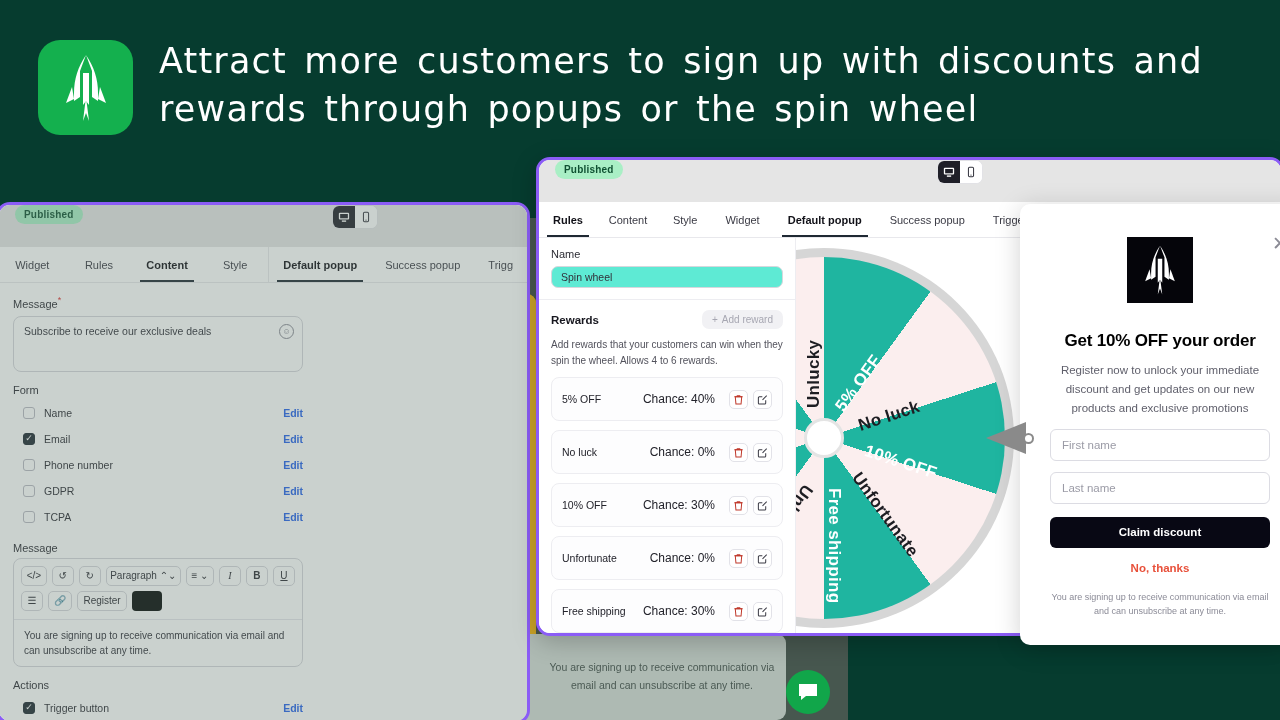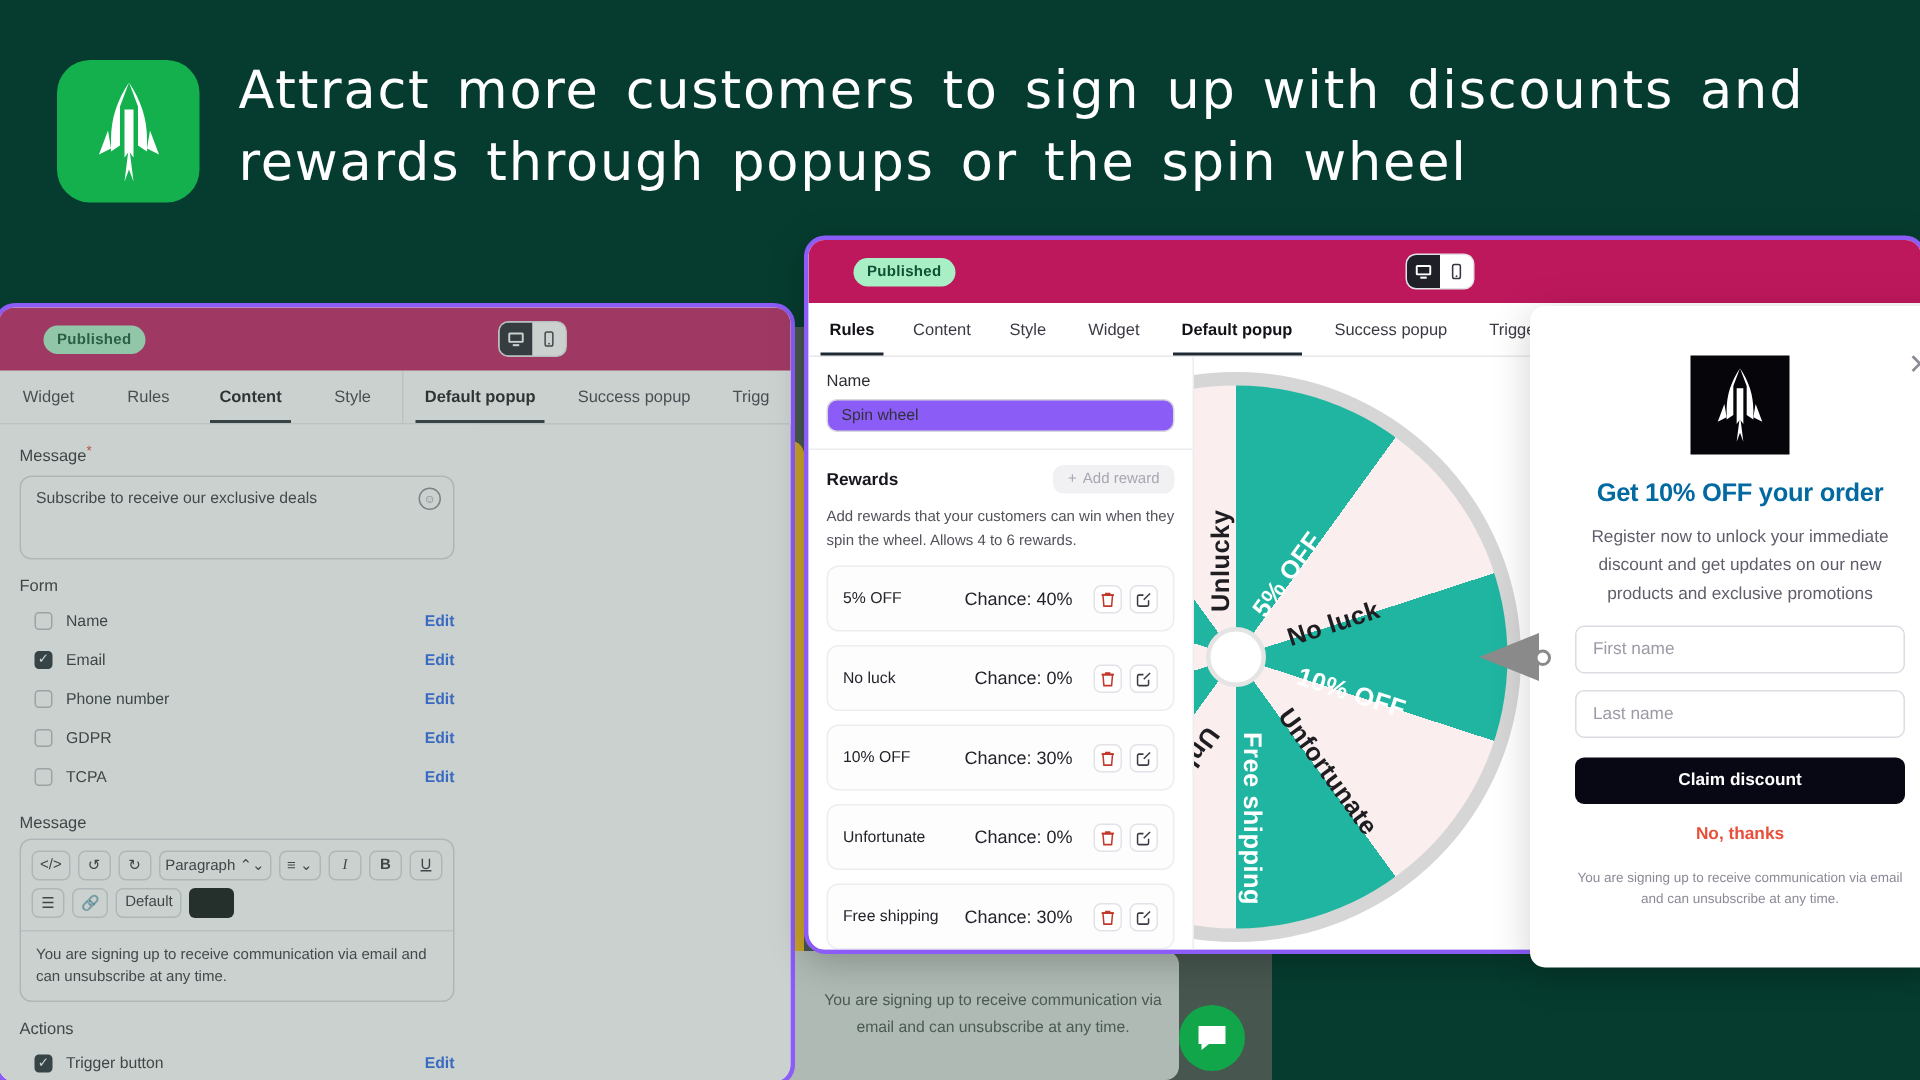--- a/index.html
+++ b/index.html
@@ -33,22 +33,22 @@
   
   .window {
     position: absolute;
     background: #ffffff;
     border: 3px solid #8b5cf6;
     border-radius: 14px;
     overflow: hidden;
   }
 
   .win-topbar {
-    height: 42px; background: #be185d;
-    display: flex; align-items: center; padding: 0 30px;
+    height: 42px; background: #e5e5e5;
+    display: flex; align-items: flex-start; padding: 0 16px;
     position: relative;
   }
   .badge-published {
     background: #a9efc5; color: #0f5132;
     font-size: 10px; font-weight: 700;
     padding: 4px 9px; border-radius: 10px;
     letter-spacing: .2px;
   }
   .device-toggle {
     position: absolute; display: flex;
@@ -145,21 +145,21 @@
     box-shadow: 0 6px 24px rgba(0,0,0,.22);
   }
   #win-mid .body { position: absolute; left: 0; top: 78px; right: 0; bottom: 0; display: flex; }
   #mid-left-pane {
     width: 257px; flex: 0 0 auto; background: #fff;
     border-right: 1px solid #ededf1; padding: 10px 12px; overflow: hidden;
   }
   .name-input {
     border: 1px solid #d7d7dd; border-radius: 7px; height: 22px;
     display: flex; align-items: center; padding: 0 9px;
-    font-size: 10.5px; color: #31313a; background: #8b5cf6;
+    font-size: 10.5px; color: #31313a; background: #5eead4;
   }
   .divider-h { height: 1px; background: #ededf1; margin: 11px -12px 10px; }
   .rewards-head { display: flex; align-items: center; justify-content: space-between; }
   .rewards-title { font-size: 11.5px; font-weight: 700; color: #17171f; }
   .add-reward-btn {
     background: #f1f1f4; color: #a7a7b2; font-size: 10px;
     border-radius: 7px; padding: 4px 10px; display: flex; align-items: center; gap: 4px;
   }
   .rewards-help { font-size: 10px; color: #52525c; line-height: 1.55; margin-top: 8px; }
   .reward-card {
@@ -223,21 +223,21 @@
   .pp-close {
     position: absolute; right: 12px; top: 30px;
     font-size: 19px; color: #8b8b95; line-height: 1;
   }
   .pp-logo {
     width: 66px; height: 66px; background: #05050a; margin: 11px auto 0;
     display: flex; align-items: center; justify-content: center;
   }
   .pp-title {
     text-align: center; font-size: 17px; font-weight: 700;
-    color: #0369a1; margin-top: 16px; letter-spacing: -.2px;
+    color: #000000; margin-top: 28px; letter-spacing: -.2px;
   }
   .pp-sub {
     text-align: center; font-size: 11.5px; color: #5f5f6b;
     line-height: 1.65; margin-top: 10px;
   }
   .pp-input {
     height: 32px; border: 1px solid #dcdce3; border-radius: 6px;
     margin-top: 11px; display: flex; align-items: center; padding: 0 11px;
     font-size: 11.5px; color: #9b9ba6;
   }
@@ -426,21 +426,21 @@
           <span class="tb-btn">↻</span>
           <span class="tb-btn">Paragraph ⌃⌄</span>
           <span class="tb-btn">≡ ⌄</span>
           <span class="tb-btn" style="font-style:italic;font-family:'Liberation Serif',serif">I</span>
           <span class="tb-btn" style="font-weight:700">B</span>
           <span class="tb-btn" style="text-decoration:underline">U</span>
         </div>
         <div class="tb-row">
           <span class="tb-btn">☰</span>
           <span class="tb-btn">🔗</span>
-          <span class="tb-btn">Default</span>
+          <span class="tb-btn">Register</span>
           <span class="tb-swatch"></span>
         </div>
       </div>
       <div class="editor-body">You are signing up to receive communication via email and can unsubscribe at any time.</div>
     </div>
 
     <div class="section-h">Actions</div>
     <div class="chk-row">
       <span class="cbox on"></span>
       <span class="chk-label">Trigger button</span>

